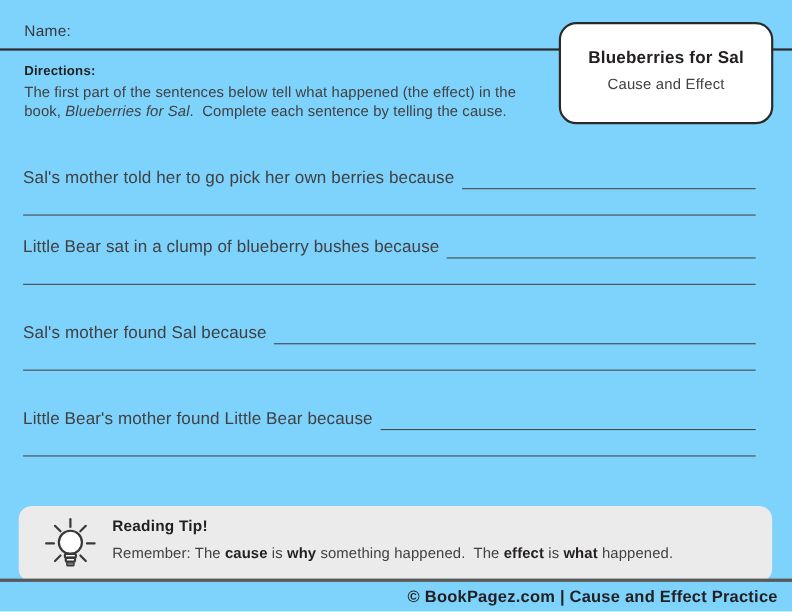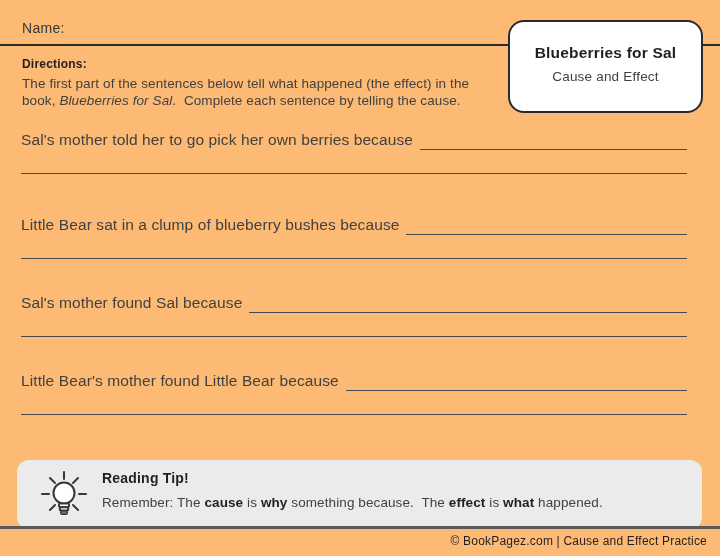--- a/index.html
+++ b/index.html
@@ -1,21 +1,21 @@
 <!DOCTYPE html>
 <html><head>
 <meta charset="utf-8">
 <style>
   * { margin: 0; padding: 0; box-sizing: border-box; }
   html, body { background: #ffffff; }
   .page {
     position: relative;
     width: 720px;
     height: 556px;
-    background: #fdba74;
+    background: #7dd3fc;
     font-family: "Liberation Sans", sans-serif;
     color: #414042;
     overflow: hidden;
   }
 
   
   .name-label {
     position: absolute;
     left: 22px; top: 20px;
     font-size: 14px;
@@ -93,21 +93,21 @@
   .sentence .prompt { white-space: pre; }
   .sentence .blank {
     flex: 1;
     margin-left: 7px;
     border-bottom: 1.8px solid #4a484a;
   }
   .sentence .line2 {
     height: 24px;
     border-bottom: 1.8px solid #4a484a;
   }
-  .s1 { top: 130px; }
+  .s1 { top: 152px; }
   .s2 { top: 215px; }
   .s3 { top: 293px; }
   .s4 { top: 371px; }
 
   
   .tip-box {
     position: absolute;
     left: 17px; top: 460px;
     width: 685px; height: 69px;
     background: #ebebeb;
@@ -136,22 +136,22 @@
   
   .footer-rule {
     position: absolute;
     left: 0; top: 526px;
     width: 720px; height: 2.6px;
     background: #58595b;
   }
   .footer-credit {
     position: absolute;
     right: 13px; top: 534px;
-    font-size: 12px;
-    font-weight: normal;
+    font-size: 15px;
+    font-weight: bold;
     color: #231f20;
     letter-spacing: 0.2px;
   }
 </style>
 </head>
 <body>
 
 <div class="page">
 
   <span class="name-label">Name:</span>
@@ -211,20 +211,20 @@
       <line x1="38" y1="40" x2="33" y2="35"></line>
 
       <circle cx="24" cy="23" r="10.5" fill="#ffffff"></circle>
 
       <rect x="19" y="33.5" width="10" height="3.4" rx="1" fill="#ffffff"></rect>
       <rect x="19.8" y="37.2" width="8.4" height="3.4" rx="1" fill="#ffffff"></rect>
       <rect x="20.8" y="40.9" width="6.4" height="3.4" rx="1" fill="#777577" stroke-width="1.4"></rect>
     </svg>
     <div class="tip-content">
       <div class="tip-heading">Reading Tip!</div>
-      <p class="tip-text"><span>Remember: The </span><b>cause</b><span> is </span><b>why</b><span> something because.  The </span><b>effect</b><span> is </span><b>what</b><span> happened.</span></p>
+      <p class="tip-text"><span>Remember: The </span><b>cause</b><span> is </span><b>why</b><span> something happened.  The </span><b>effect</b><span> is </span><b>what</b><span> happened.</span></p>
     </div>
   </div>
 
   <div class="footer-rule"></div>
   <div class="footer-credit">© BookPagez.com | Cause and Effect Practice</div>
 
 </div>
 
 </body></html>

